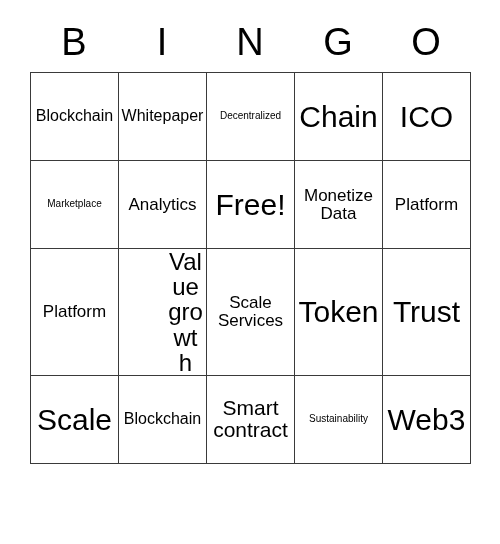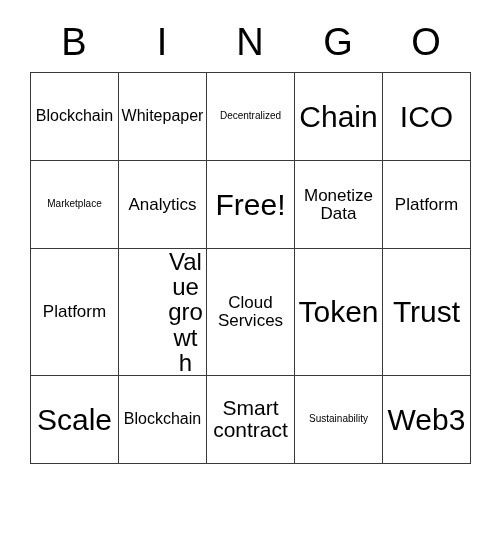--- a/index.html
+++ b/index.html
@@ -125,21 +125,21 @@
           </td>
       </tr>
       <tr>
         <td class="cell" style="border-color: rgb(58, 58, 58);">
             <span class="cell-text fs-md">Platform</span>
           </td>
         <td class="cell" style="border-color: rgb(58, 58, 58); padding-left: 48px;">
             <span class="cell-text fs-xl">Value growth</span>
           </td>
         <td class="cell" style="border-color: rgb(58, 58, 58);">
-            <span class="cell-text fs-md">Cloud Services</span>
+            <span class="cell-text fs-md">Scale Services</span>
           </td>
         <td class="cell" style="border-color: rgb(58, 58, 58);">
             <span class="cell-text fs-xxl">Token</span>
           </td>
         <td class="cell" style="border-color: rgb(58, 58, 58);">
             <span class="cell-text fs-xxl">Trust</span>
           </td>
       </tr>
       <tr>
         <td class="cell" style="border-color: rgb(58, 58, 58);">

